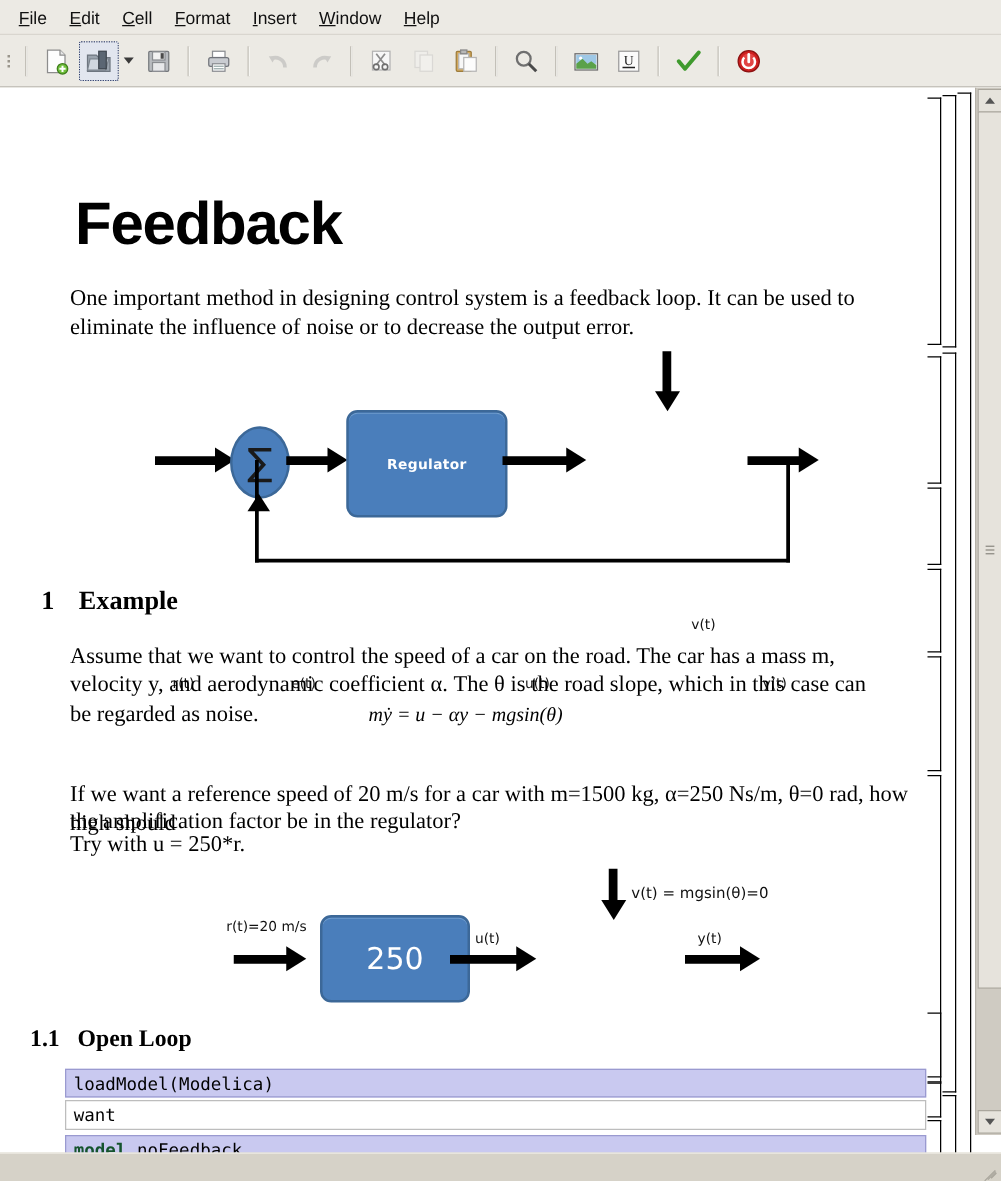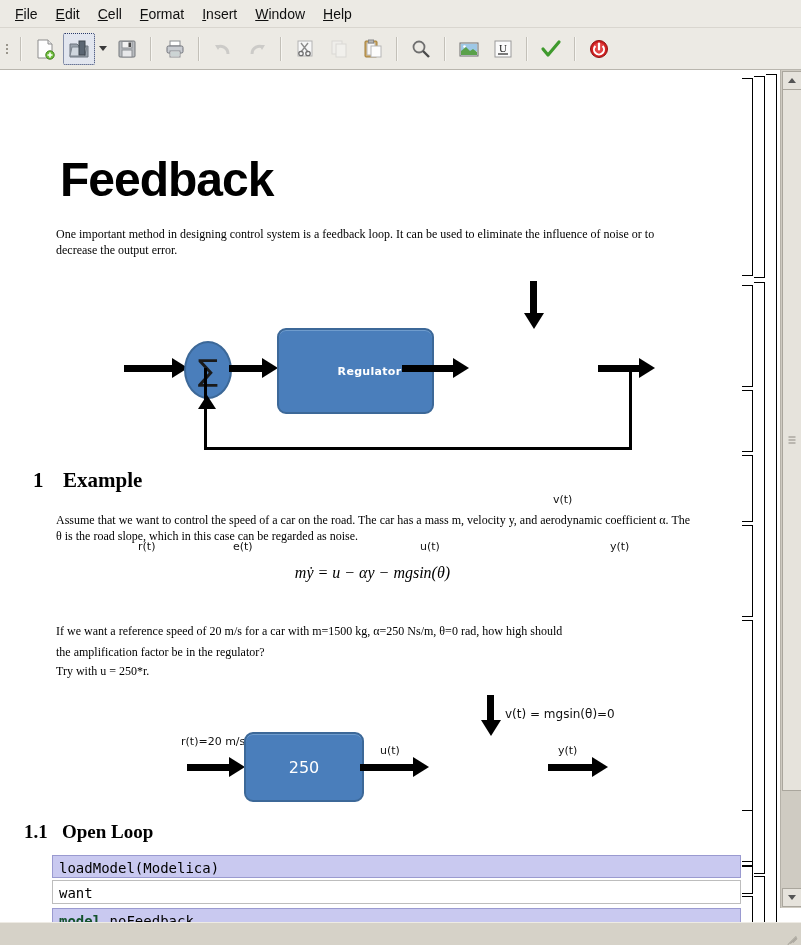--- a/index.html
+++ b/index.html
@@ -75,21 +75,21 @@
   #sb-thumb .dots i{width:7px;height:1px;background:#8d8a82;display:block;}
 
   
   .content{position:absolute;left:0;top:0;width:745px;}
   h1.title{
     font-family:"Liberation Sans", sans-serif;
     font-size:48px;font-weight:bold;margin:0;padding:0;
     position:absolute;left:60px;top:82px;letter-spacing:-1px;
   }
   .para{
-    font-family:"Liberation Serif", serif;font-size:12px;line-height:1.30;
+    font-family:"Liberation Serif", serif;font-size:18px;line-height:1.30;
     position:absolute;color:#000;
   }
   h2.sec{
     font-family:"Liberation Serif", serif;font-weight:bold;font-size:21px;
     position:absolute;margin:0;
   }
   h2.sec .num{display:inline-block;min-width:30px;}
   h3.sub{
     font-family:"Liberation Serif", serif;font-weight:bold;font-size:19px;
     position:absolute;margin:0;
@@ -102,21 +102,21 @@
 
   
   .diagram{position:absolute;}
   .blk{
     position:absolute;background:#4a7ebb;border:2px solid #3c6898;border-radius:9px;
     color:#fff;display:flex;align-items:center;justify-content:center;
     font-family:"DejaVu Sans", sans-serif;
     box-shadow:inset 0 1px 0 #6f9ccd;
   }
   .blk.lbl-sm{font-size:11px;font-weight:bold;letter-spacing:.3px;}
-  .blk.lbl-lg{font-size:16px;}
+  .blk.lbl-lg{font-size:24px;margin-left:12px;}
   .sumcircle{
     position:absolute;width:44px;height:54px;border-radius:50%;
     background:#4a7ebb;border:2px solid #3c6898;color:#1a1a1a;
     display:flex;align-items:center;justify-content:center;font-size:30px;
     font-family:"DejaVu Sans", sans-serif;
   }
   .arrow-h{position:absolute;height:7px;background:#000;}
   .arrow-v{position:absolute;width:7px;background:#000;}
   .head-r{position:absolute;width:0;height:0;
     border-top:10px solid transparent;border-bottom:10px solid transparent;
@@ -315,21 +315,21 @@
           <div class="head-r" style="left:172px;top:83px;"></div>
 
           <div class="sumcircle" style="left:184px;top:66px;">
             <span>∑</span>
           </div>
 
           <div class="sig" style="left:233px;top:265px;">e(t)</div>
           <div class="arrow-h" style="left:229px;top:90px;width:38px;"></div>
           <div class="head-r" style="left:262px;top:83px;"></div>
 
-          <div class="blk lbl-sm" style="left:277px;top:53px;width:125px;height:82px;padding-left:28px;">
+          <div class="blk lbl-sm" style="left:277px;top:53px;width:125px;height:82px;">
             <span>Regulator</span>
           </div>
 
           <div class="sig" style="left:420px;top:265px;">u(t)</div>
           <div class="arrow-h" style="left:402px;top:90px;width:55px;"></div>
           <div class="head-r" style="left:453px;top:83px;"></div>
 
           <div class="sig" style="left:553px;top:218px;">v(t)</div>
           <div class="arrow-v" style="left:530px;top:6px;height:36px;"></div>
           <div class="head-d" style="left:524px;top:38px;"></div>

